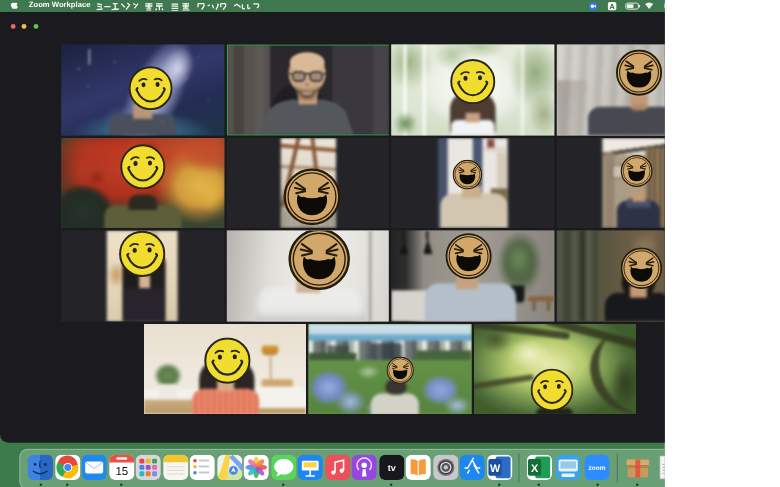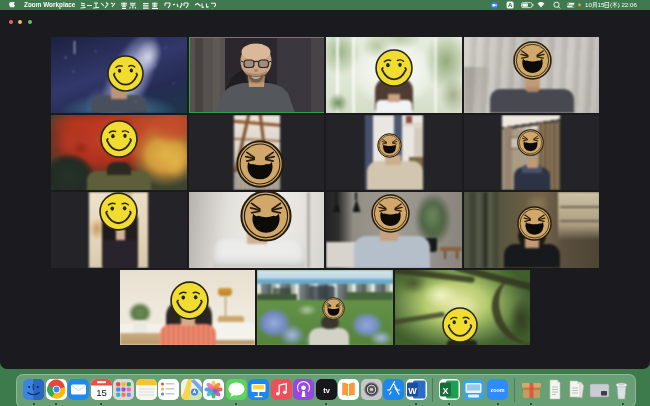--- a/index.html
+++ b/index.html
@@ -1,15 +1,15 @@
 <!DOCTYPE html>
 <html><head><meta charset="utf-8">
 <style>
 html,body{margin:0;padding:0}
-#screen{position:relative;width:650px;height:406px;overflow:hidden;
+#screen{position:relative;width:554px;height:406px;overflow:hidden;
   font-family:"Liberation Sans",sans-serif;background:#3d7a4c}
 .abs{position:absolute}
 
 #menubar{left:0;top:0;width:650px;height:10px;background:#40794f;color:#f2f5f0;font-size:6.4px}
 
 #win{left:0;top:10px;width:650px;height:359px;background:#1b1b1f;border-radius:0 0 7px 7px}
 .tl{width:4.2px;height:4.2px;border-radius:50%;top:19.6px}
 
 .tile{position:absolute;overflow:hidden;background:#242428}
 

